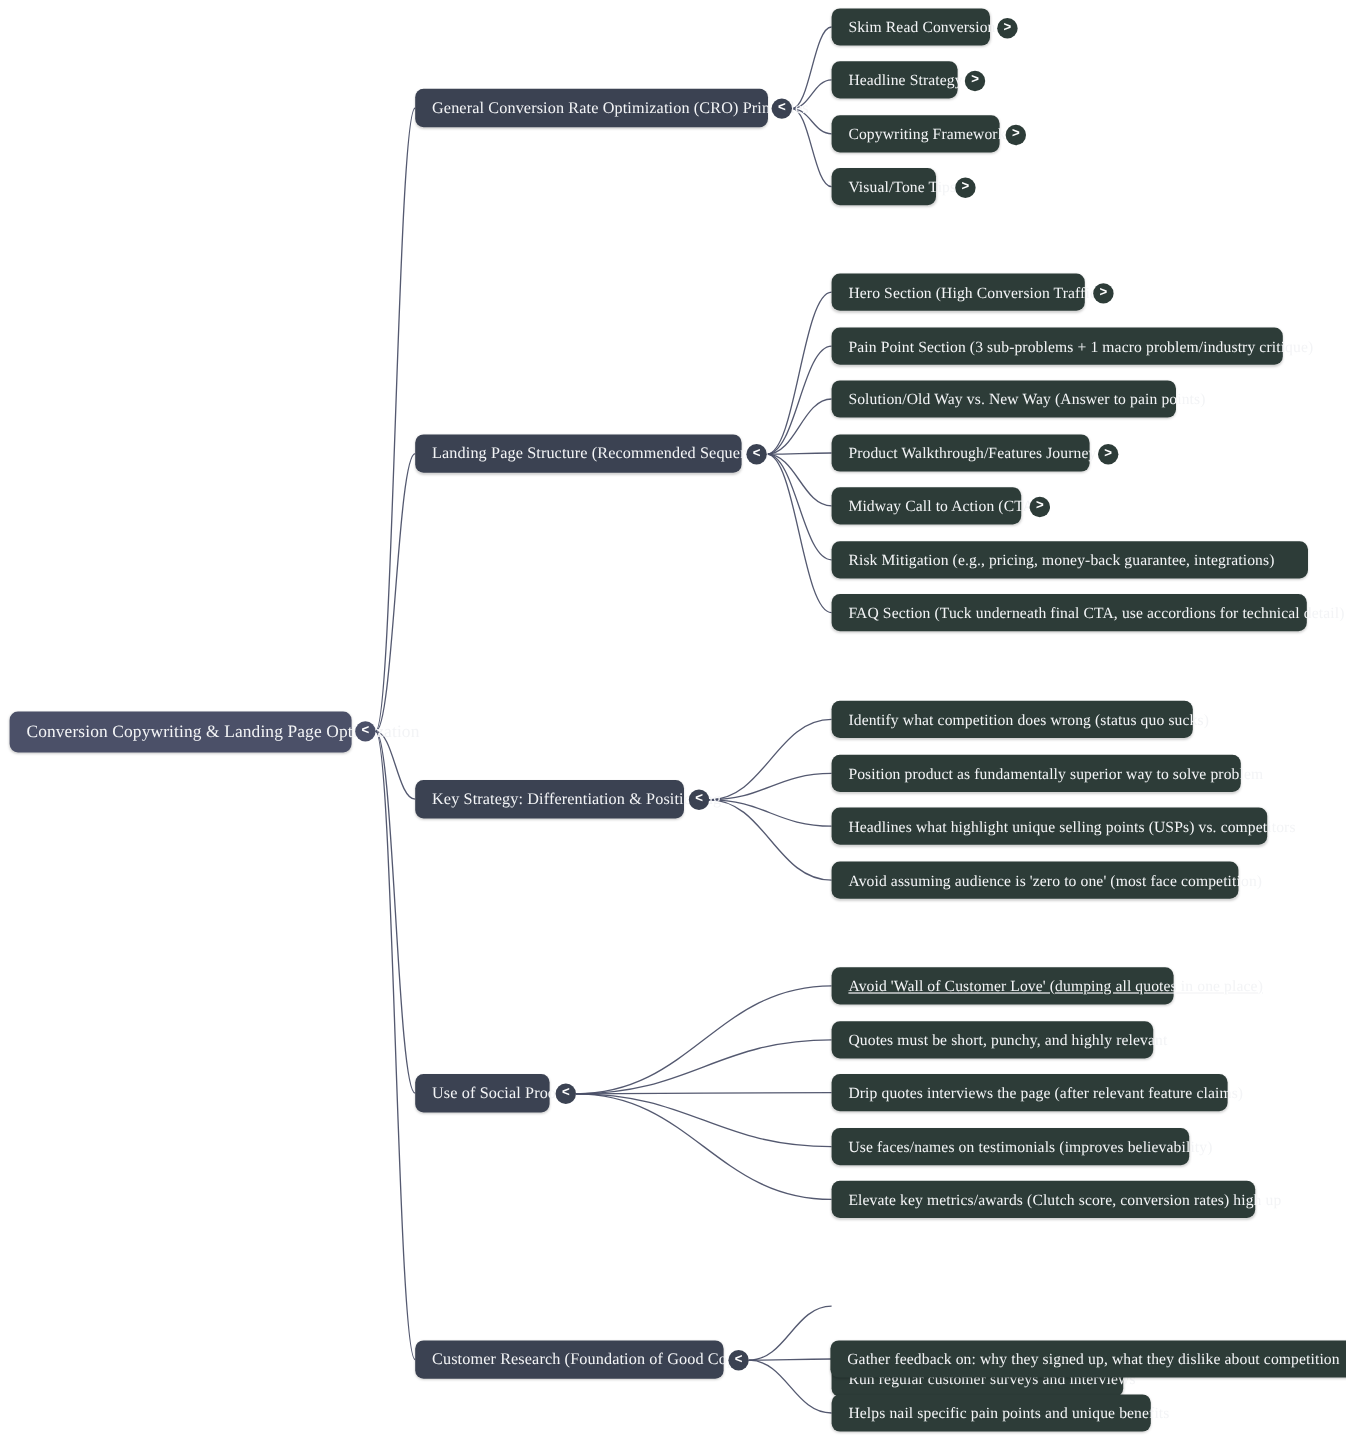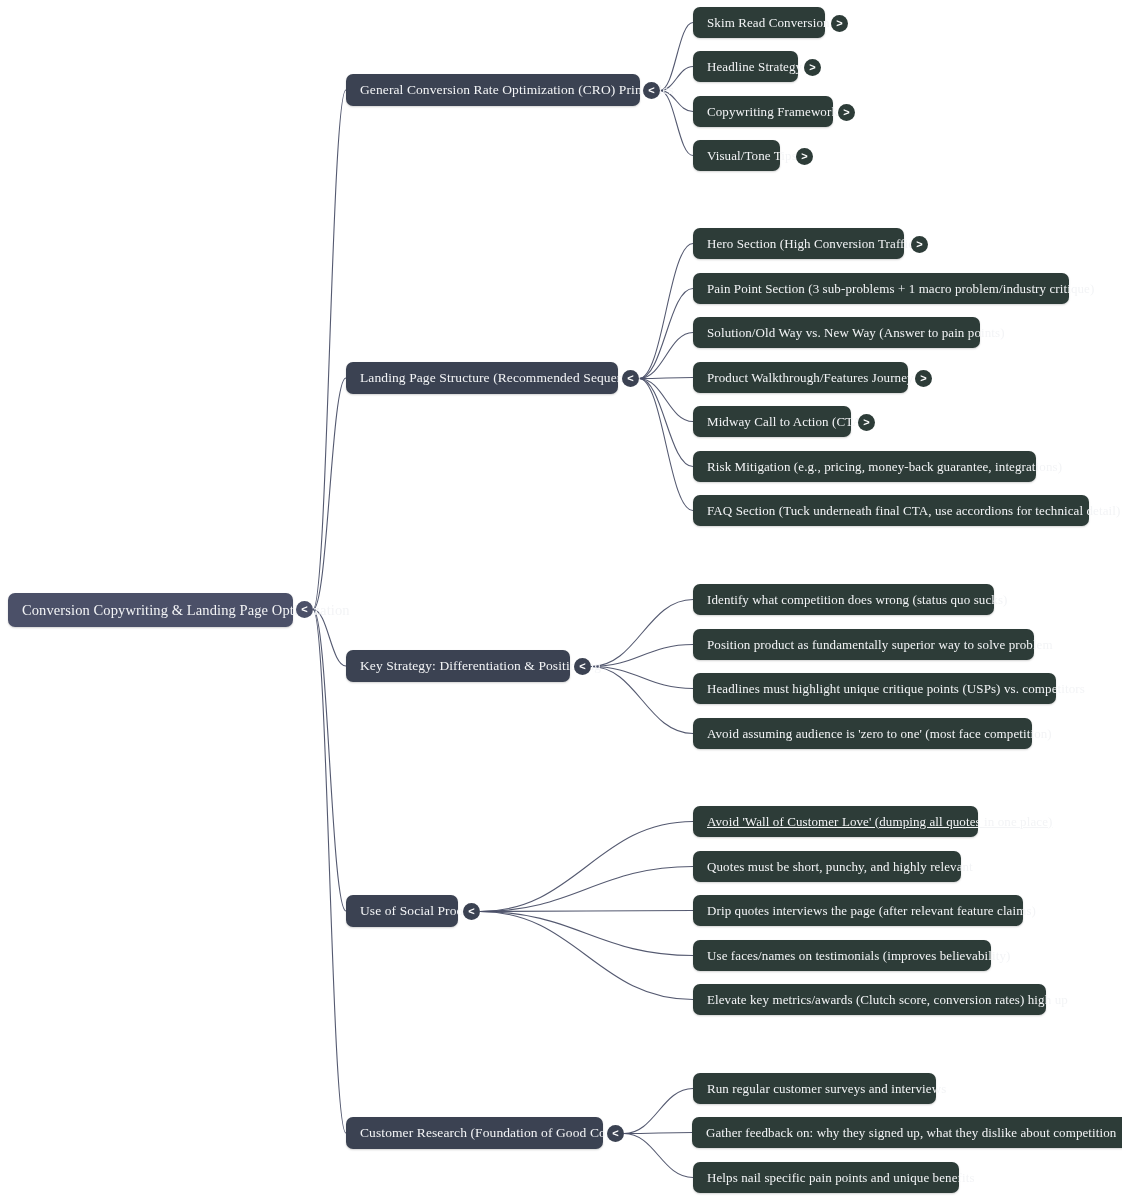--- a/index.html
+++ b/index.html
@@ -120,40 +120,40 @@
       <div class="node node-leaf" style="left: 693px; top: 273px; width: 376px;">Pain Point Section (3 sub-problems + 1 macro problem/industry critique)</div>
       <div class="node node-leaf" style="left: 693px; top: 317px; width: 287px;">Solution/Old Way vs. New Way (Answer to pain points)</div>
       <div class="node node-leaf" style="left: 693px; top: 362px; width: 215px;">Product Walkthrough/Features Journey</div>
       <div class="toggle toggle-expand" style="left: 915px; top: 370px;">
         <span>&gt;</span>
       </div>
       <div class="node node-leaf" style="left: 693px; top: 406px; width: 158px;">Midway Call to Action (CTA)</div>
       <div class="toggle toggle-expand" style="left: 858px; top: 414px;">
         <span>&gt;</span>
       </div>
-      <div class="node node-leaf" style="left: 693px; top: 451px; width: 343px;">Risk Mitigation (e.g., pricing, money-back guarantee, integrations)</div>
+      <div class="node node-leaf" style="left: 693px; top: 451px; width: 397px;">Risk Mitigation (e.g., pricing, money-back guarantee, integrations)</div>
       <div class="node node-leaf" style="left: 693px; top: 495px; width: 396px;">FAQ Section (Tuck underneath final CTA, use accordions for technical detail)</div>
       <div class="node node-branch" style="left: 346px; top: 650px; width: 224px;">Key Strategy: Differentiation &amp; Positioning</div>
       <div class="toggle toggle-collapse-branch" style="left: 574px; top: 658px;">
         <span>&lt;</span>
       </div>
       <div class="node node-leaf" style="left: 693px; top: 584px; width: 301px;">Identify what competition does wrong (status quo sucks)</div>
       <div class="node node-leaf" style="left: 693px; top: 629px; width: 341px;">Position product as fundamentally superior way to solve problem</div>
-      <div class="node node-leaf" style="left: 693px; top: 673px; width: 363px;">Headlines must highlight unique critique points (USPs) vs. competitors</div>
+      <div class="node node-leaf" style="left: 693px; top: 673px; width: 363px;">Headlines what highlight unique selling points (USPs) vs. competitors</div>
       <div class="node node-leaf" style="left: 693px; top: 718px; width: 339px;">Avoid assuming audience is 'zero to one' (most face competition)</div>
       <div class="node node-branch" style="left: 346px; top: 895px; width: 112px;">Use of Social Proof</div>
       <div class="toggle toggle-collapse-branch" style="left: 463px; top: 903px;">
         <span>&lt;</span>
       </div>
       <div class="node node-leaf" style="left: 693px; top: 806px; width: 285px; text-decoration: underline;">Avoid 'Wall of Customer Love' (dumping all quotes in one place)</div>
       <div class="node node-leaf" style="left: 693px; top: 851px; width: 268px;">Quotes must be short, punchy, and highly relevant</div>
       <div class="node node-leaf" style="left: 693px; top: 895px; width: 330px;">Drip quotes interviews the page (after relevant feature claims)</div>
       <div class="node node-leaf" style="left: 693px; top: 940px; width: 298px;">Use faces/names on testimonials (improves believability)</div>
       <div class="node node-leaf" style="left: 693px; top: 984px; width: 353px;">Elevate key metrics/awards (Clutch score, conversion rates) high up</div>
       <div class="node node-branch" style="left: 346px; top: 1117px; width: 257px;">Customer Research (Foundation of Good Copy)</div>
       <div class="toggle toggle-collapse-branch" style="left: 607px; top: 1125px;">
         <span>&lt;</span>
       </div>
-      <div class="node node-leaf" style="left: 693px; top: 1073px; width: 243px;">Run regular customer surveys and interviews</div>
+      <div class="node node-leaf" style="left: 693px; top: 1133px; width: 243px;">Run regular customer surveys and interviews</div>
       <div class="node node-leaf" style="left: 692px; top: 1117px; width: 458px;">Gather feedback on: why they signed up, what they dislike about competition</div>
       <div class="node node-leaf" style="left: 693px; top: 1162px; width: 266px;">Helps nail specific pain points and unique benefits</div>
     </div>
 </div>
 
 </body></html>

